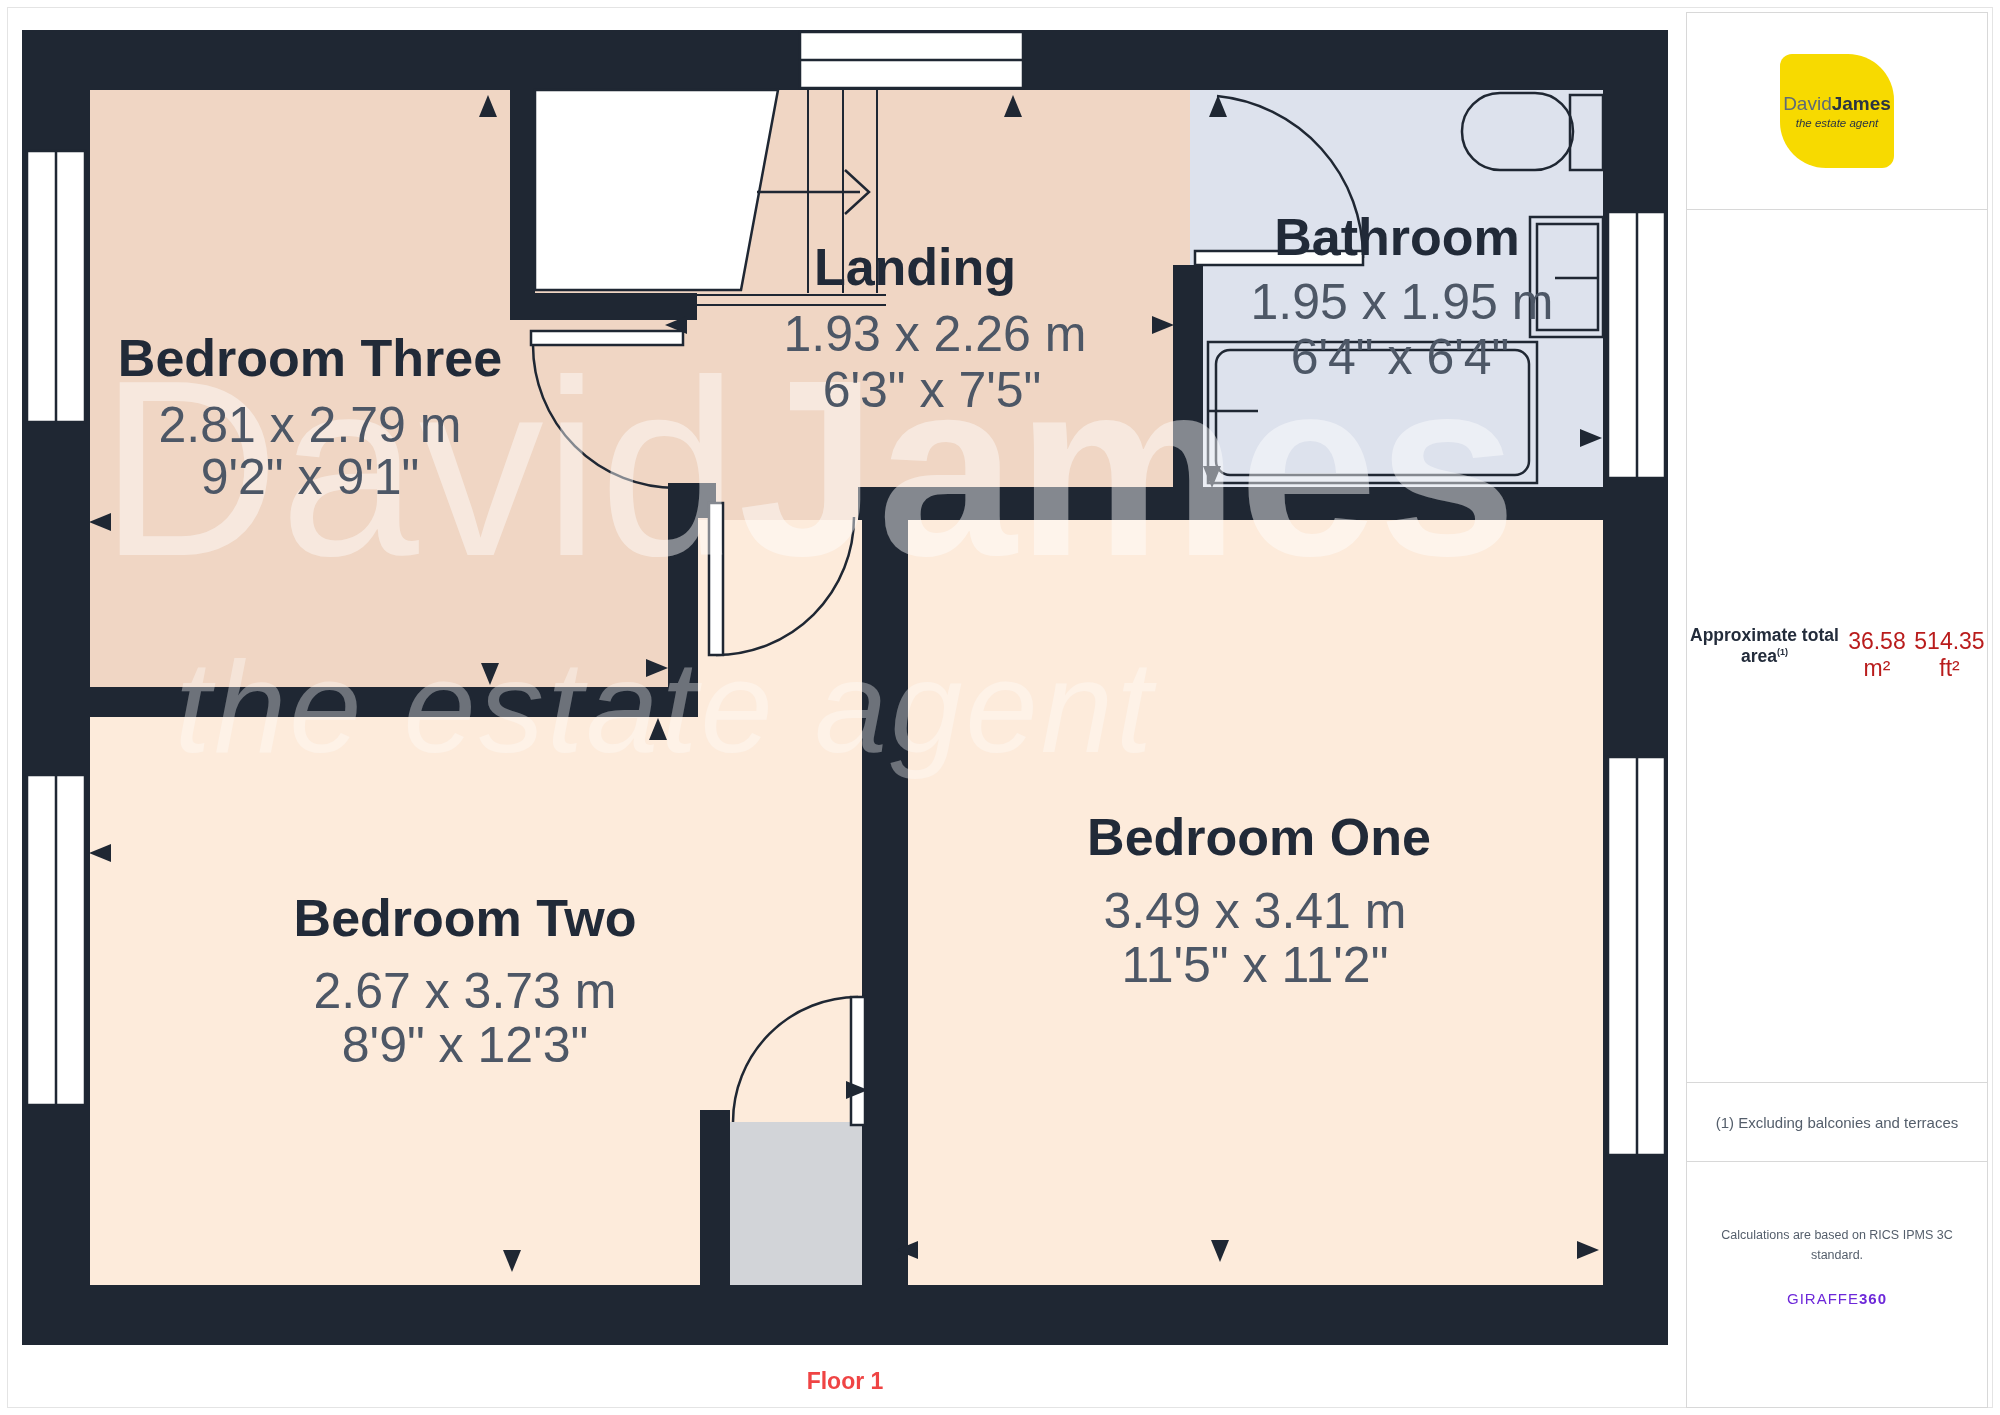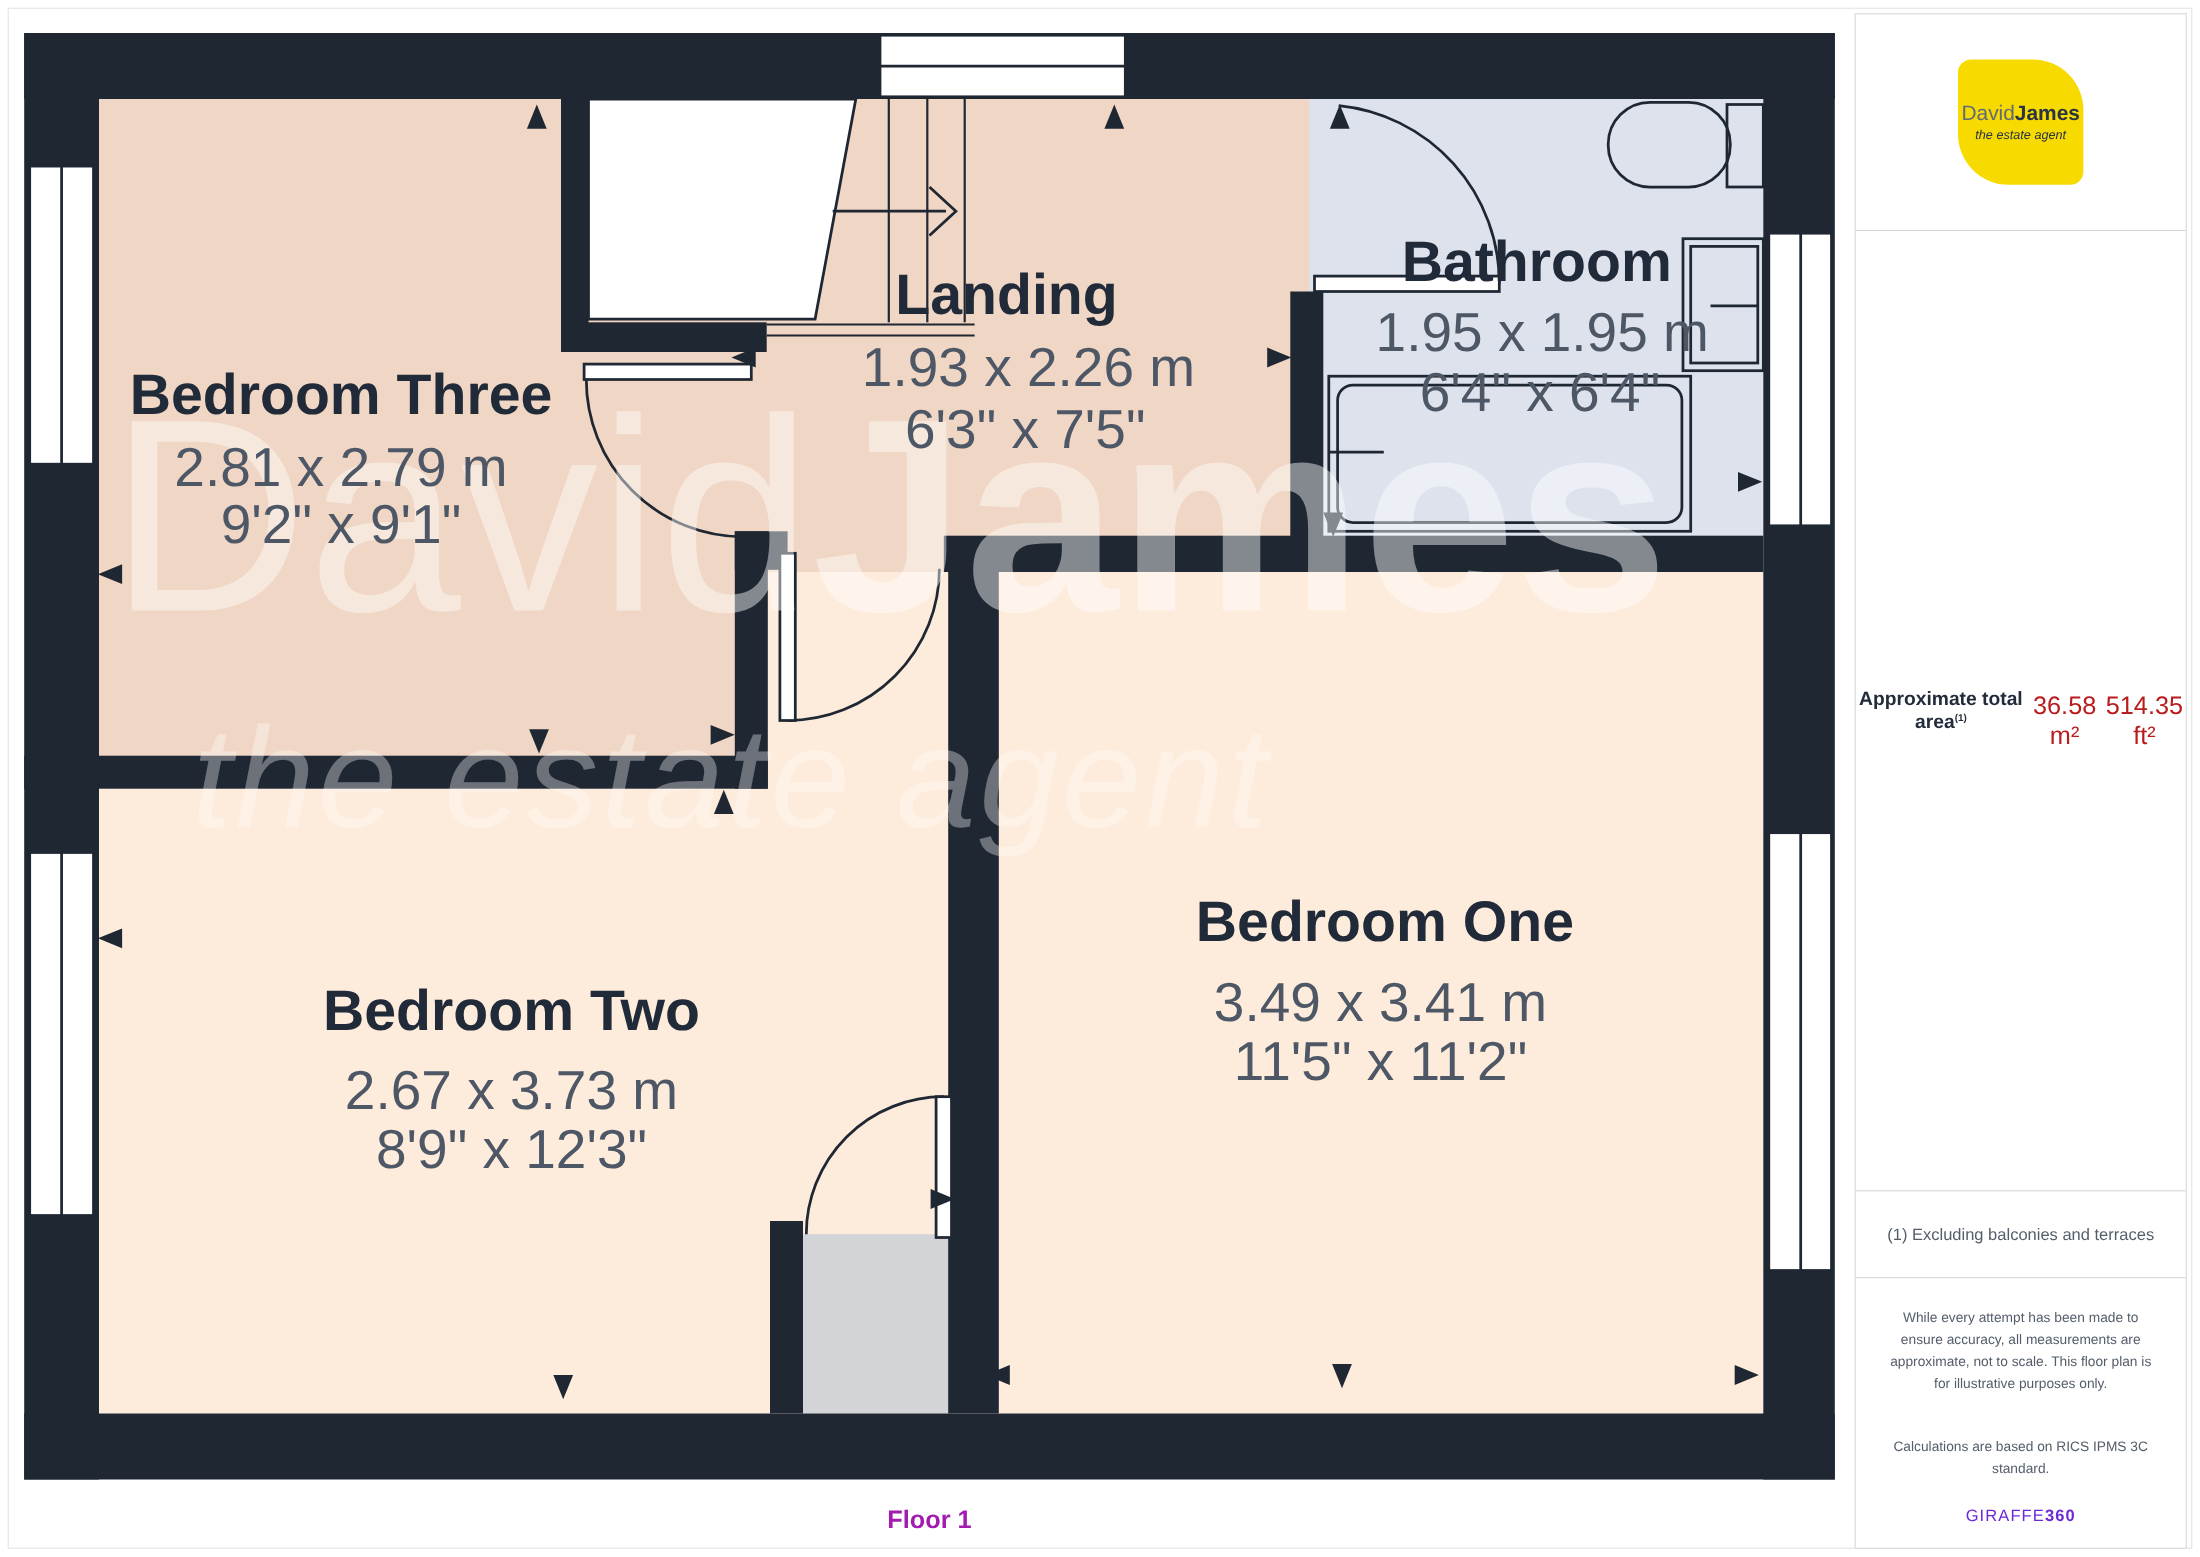--- a/index.html
+++ b/index.html
@@ -30,21 +30,21 @@
   .area-val{font-size:23px;color:#b91c1c;margin-top:17px;}
   .sb-footnote{height:78px;border-bottom:1px solid #d8d8d8;display:flex;
     align-items:center;justify-content:center;font-size:15px;color:#545e6b;}
   .sb-disclaimer{flex:1;padding:26px 28px 0 28px;text-align:center;
     font-size:12.5px;color:#545e6b;line-height:20px;}
   .sb-disclaimer .para2{margin-top:37px;}
   .giraffe{margin-top:24px;font-size:15px;color:#6d28d9;letter-spacing:1px;}
   .giraffe .bd{font-weight:700;}
   
   .floor-label{position:absolute;left:645px;top:1368px;width:400px;text-align:center;
-    font-size:23px;font-weight:700;color:#a21caf;}
+    font-size:23px;font-weight:700;color:#ef4444;}
 </style>
 </head>
 <body>
 
 <div class="page-frame"></div>
 
 <svg width="2000" height="1415" viewBox="0 0 2000 1415">
 
   <g>
     <rect x="90" y="520" width="1513" height="765" fill="#fdebdb"></rect>
@@ -172,19 +172,18 @@
       <div class="logo-tag">the estate agent</div>
     </div>
   </div>
   <div class="sb-area">
     <div class="area-title"><span>Approximate total area</span><sup>(1)</sup></div>
     <div class="area-val">36.58 m²</div>
     <div class="area-val">514.35 ft²</div>
   </div>
   <div class="sb-footnote">(1) Excluding balconies and terraces</div>
   <div class="sb-disclaimer">
-    <div class="para1">While every attempt has been made to ensure accuracy, all measurements are approximate, not to scale. This floor plan is for illustrative purposes only.</div>
     <div class="para2">Calculations are based on RICS IPMS 3C standard.</div>
     <div class="giraffe"><span>GIRAFFE</span><span class="bd">360</span></div>
   </div>
 </div>
 
 <div class="floor-label">Floor 1</div>
 
 </body></html>

